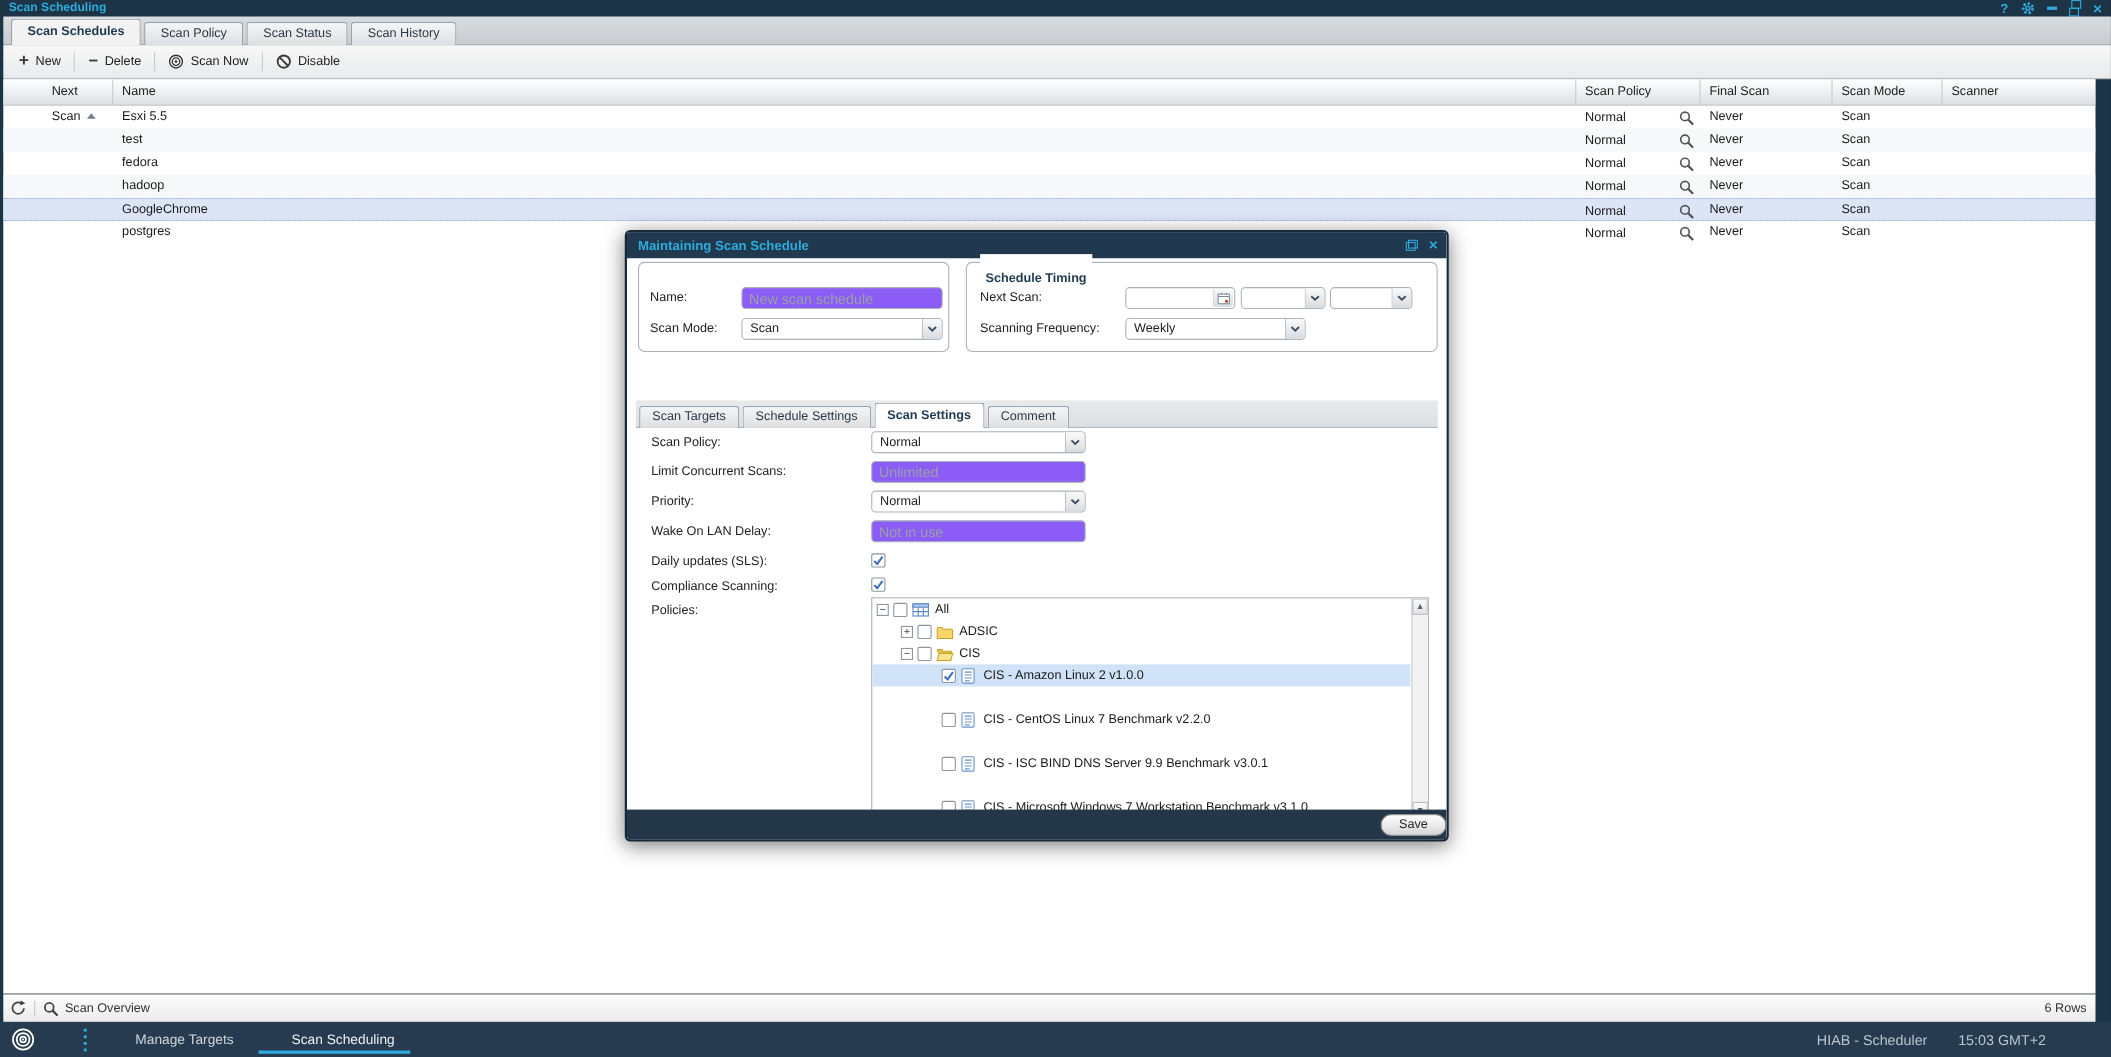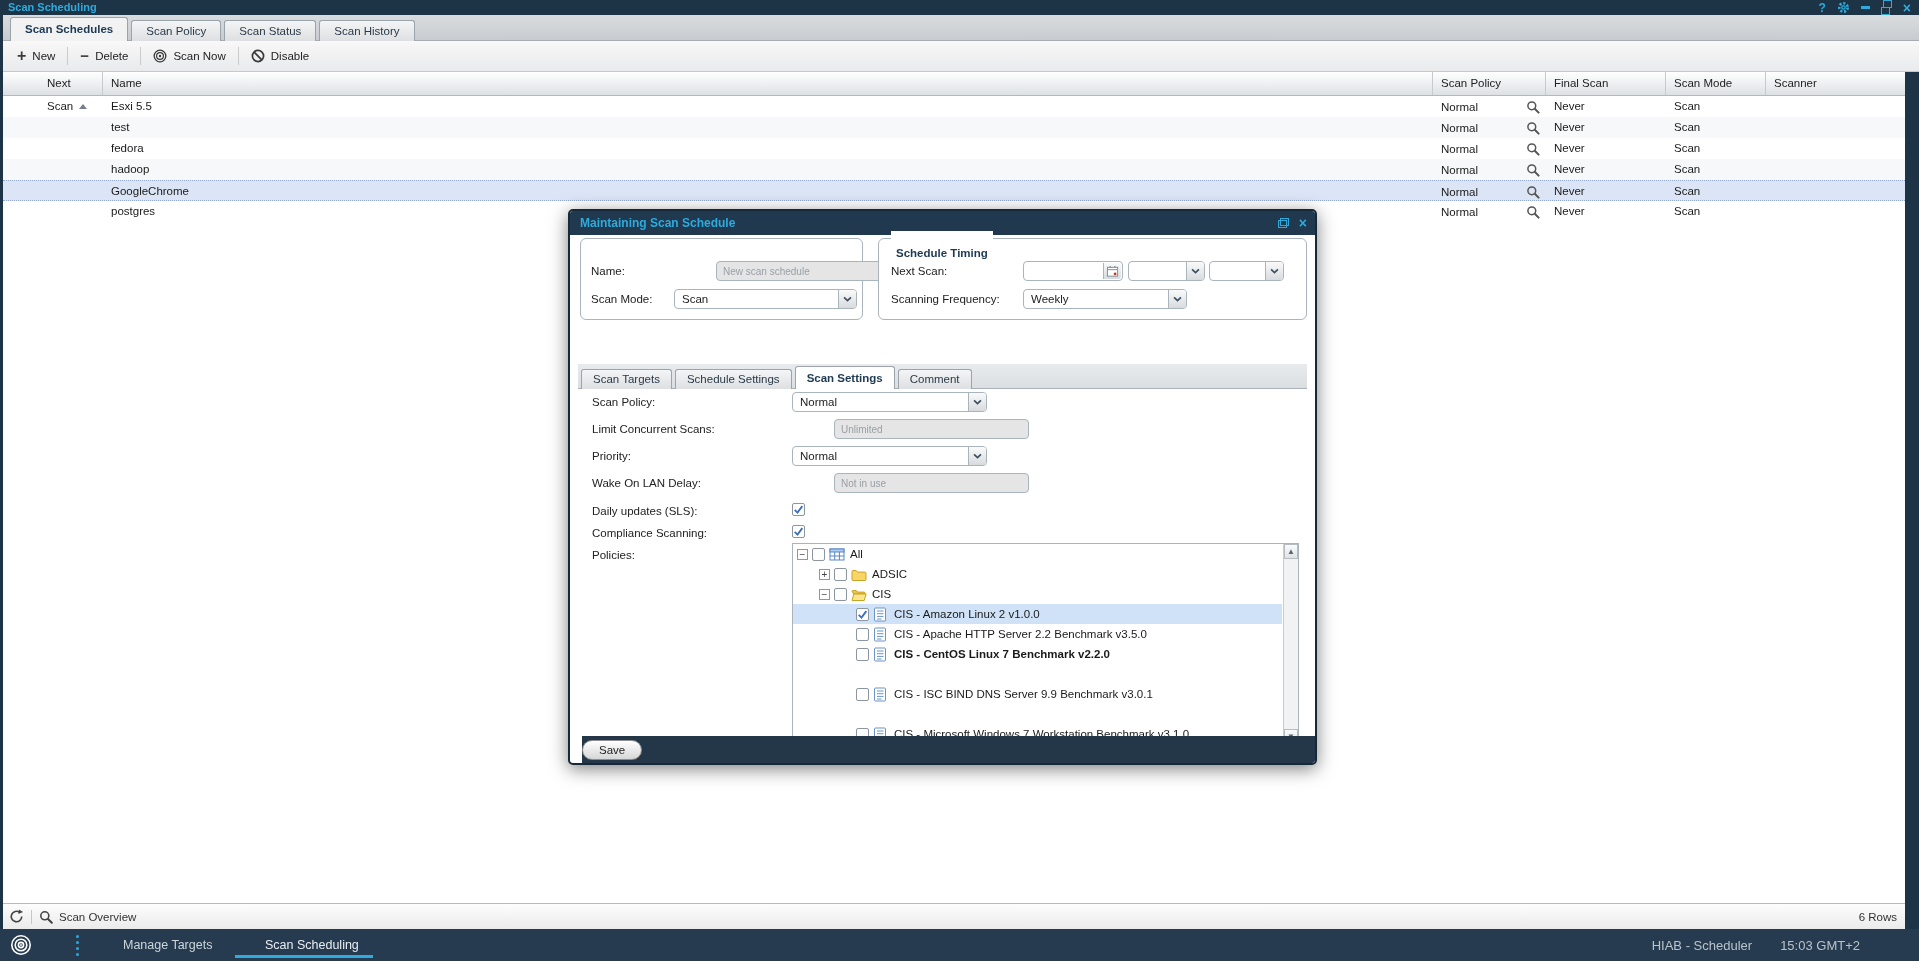--- a/index.html
+++ b/index.html
@@ -62,29 +62,29 @@
   .tb-item.ss{left:265px;color:#e8eef2;}
   .tb-underline{position:absolute;left:235px;bottom:3px;width:138px;height:3px;background:#2eaadc;}
   .tb-right{position:absolute;right:59px;top:0;height:32px;display:flex;align-items:center;gap:28px;color:#b9c3cc;font-size:13px;}
 
   
   .dialog{position:absolute;left:568px;top:209px;width:749px;height:556px;background:#fff;border:2px solid #15293a;border-radius:5px;box-shadow:0 4px 18px rgba(0,0,0,.5);overflow:hidden;}
   .dhead{position:absolute;left:0;right:0;top:0;height:24px;background:#20394f;}
   .dhead .dtitle{position:absolute;left:10px;top:0;line-height:24px;font-weight:bold;font-size:12px;color:#2eaadc;}
   .dctl{position:absolute;right:8px;top:0;height:24px;display:flex;align-items:center;gap:10px;color:#2eaadc;}
   .dbody{position:absolute;left:0;right:0;top:24px;bottom:27px;background:#fff;}
-  .dfoot{position:absolute;left:12px;right:0;bottom:0;height:27px;background:#233749;display:flex;align-items:center;justify-content:flex-start;}
+  .dfoot{position:absolute;left:0;right:0;bottom:0;height:27px;background:#233749;display:flex;align-items:center;justify-content:flex-end;}
   .btn{height:20px;padding:0 16px;border-radius:10px;border:1px solid #8e8e8e;background:linear-gradient(#ffffff,#d6d6d6);font-size:11.5px;color:#222;cursor:pointer;}
 
   .fgroup{position:absolute;border:1px solid #aab4bd;border-radius:6px;background:#fff;}
   .fg-name{left:10px;top:3px;width:283px;height:82px;}
   .fg-timing{left:308px;top:3px;width:429px;height:82px;}
   .fg-legend{position:absolute;top:-8px;left:12px;background:#fff;padding:16px 5px;font-weight:bold;color:#1d3a52;}
   .flabel{position:absolute;color:#222;line-height:20px;}
-  .inp{position:absolute;height:20px;border:1px solid #a9b4bd;border-radius:4px;background:#e5e5e5;padding:0 6px;font-size:10px;color:#222;outline:none;margin-left:42px;}
+  .inp{position:absolute;height:20px;border:1px solid #a9b4bd;border-radius:4px;background:#8b5cf6;padding:0 6px;font-size:13px;color:#222;outline:none;}
   .inp::placeholder{color:#9aa0a6;}
   .selbox{position:absolute;height:20px;border:1px solid #a9b4bd;border-radius:4px;background:#fff;cursor:pointer;}
   .selbox .val{position:absolute;left:7px;top:0;line-height:18px;color:#222;white-space:nowrap;}
   .selbox .arr{position:absolute;right:0;top:0;bottom:0;width:18px;background:linear-gradient(#fafafa,#d8dbde);border-left:1px solid #a9b4bd;border-radius:0 3px 3px 0;display:flex;align-items:center;justify-content:center;}
   .datebtn{position:absolute;right:1px;top:1px;bottom:1px;width:18px;background:linear-gradient(#fafafa,#d8dbde);border-left:1px solid #a9b4bd;border-radius:0 3px 3px 0;display:flex;align-items:center;justify-content:center;cursor:pointer;}
 
   .dtabs{position:absolute;left:8px;right:8px;top:129px;height:25px;background:linear-gradient(#e8eaec,#dcdfe2);border-bottom:1px solid #a8b0b8;}
   .dtab{position:relative;display:inline-block;margin-left:3px;margin-top:4px;height:20px;line-height:19px;padding:0 11px;background:linear-gradient(#f4f5f6,#dddfe2);border:1px solid #9ba3ab;border-bottom:none;border-radius:3px 3px 0 0;color:#2b3a48;cursor:pointer;vertical-align:bottom;}
   .dtab.active{margin-top:2px;height:23px;line-height:22px;background:#fff;font-weight:bold;color:#1d3a52;z-index:2;}
 
@@ -454,74 +454,60 @@
               <svg width="14" height="15" viewBox="0 0 14 15">
                 <rect x="1.5" y="1" width="11" height="13" rx="1" fill="#fff" stroke="#6a93c8"></rect>
                 <line x1="4" y1="4" x2="10.5" y2="4" stroke="#6a93c8"></line>
                 <line x1="4" y1="6.7" x2="10.5" y2="6.7" stroke="#6a93c8"></line>
                 <line x1="4" y1="9.4" x2="10.5" y2="9.4" stroke="#6a93c8"></line>
                 <line x1="4" y1="12" x2="8.5" y2="12" stroke="#6a93c8"></line>
               </svg>
             </span>
           <span class="tlabel">CIS - Amazon Linux 2 v1.0.0</span>
         </div>
-        <div class="titem d2" style="top:80px;">
+        <div class="titem d2" style="top:100px;">
           <span class="tspacer"></span>
           <span class="tcbx"></span>
           <span class="ticon">
               <svg width="14" height="15" viewBox="0 0 14 15">
                 <rect x="1.5" y="1" width="11" height="13" rx="1" fill="#fff" stroke="#6a93c8"></rect>
                 <line x1="4" y1="4" x2="10.5" y2="4" stroke="#6a93c8"></line>
                 <line x1="4" y1="6.7" x2="10.5" y2="6.7" stroke="#6a93c8"></line>
                 <line x1="4" y1="9.4" x2="10.5" y2="9.4" stroke="#6a93c8"></line>
                 <line x1="4" y1="12" x2="8.5" y2="12" stroke="#6a93c8"></line>
               </svg>
             </span>
-          <span class="tlabel">CIS - Apache HTTP Server 2.2 Benchmark v3.5.0</span>
-        </div>
-        <div class="titem d2" style="top:100px;font-weight:bold;">
+          <span class="tlabel">CIS - CentOS Linux 7 Benchmark v2.2.0</span>
+        </div>
+        <div class="titem d2" style="top:140px;">
           <span class="tspacer"></span>
           <span class="tcbx"></span>
           <span class="ticon">
               <svg width="14" height="15" viewBox="0 0 14 15">
                 <rect x="1.5" y="1" width="11" height="13" rx="1" fill="#fff" stroke="#6a93c8"></rect>
                 <line x1="4" y1="4" x2="10.5" y2="4" stroke="#6a93c8"></line>
                 <line x1="4" y1="6.7" x2="10.5" y2="6.7" stroke="#6a93c8"></line>
                 <line x1="4" y1="9.4" x2="10.5" y2="9.4" stroke="#6a93c8"></line>
                 <line x1="4" y1="12" x2="8.5" y2="12" stroke="#6a93c8"></line>
               </svg>
             </span>
-          <span class="tlabel">CIS - CentOS Linux 7 Benchmark v2.2.0</span>
-        </div>
-        <div class="titem d2" style="top:140px;">
+          <span class="tlabel">CIS - ISC BIND DNS Server 9.9 Benchmark v3.0.1</span>
+        </div>
+        <div class="titem d2" style="top:180px;">
           <span class="tspacer"></span>
           <span class="tcbx"></span>
           <span class="ticon">
               <svg width="14" height="15" viewBox="0 0 14 15">
                 <rect x="1.5" y="1" width="11" height="13" rx="1" fill="#fff" stroke="#6a93c8"></rect>
                 <line x1="4" y1="4" x2="10.5" y2="4" stroke="#6a93c8"></line>
                 <line x1="4" y1="6.7" x2="10.5" y2="6.7" stroke="#6a93c8"></line>
                 <line x1="4" y1="9.4" x2="10.5" y2="9.4" stroke="#6a93c8"></line>
                 <line x1="4" y1="12" x2="8.5" y2="12" stroke="#6a93c8"></line>
               </svg>
             </span>
-          <span class="tlabel">CIS - ISC BIND DNS Server 9.9 Benchmark v3.0.1</span>
-        </div>
-        <div class="titem d2" style="top:180px;">
-          <span class="tspacer"></span>
-          <span class="tcbx"></span>
-          <span class="ticon">
-              <svg width="14" height="15" viewBox="0 0 14 15">
-                <rect x="1.5" y="1" width="11" height="13" rx="1" fill="#fff" stroke="#6a93c8"></rect>
-                <line x1="4" y1="4" x2="10.5" y2="4" stroke="#6a93c8"></line>
-                <line x1="4" y1="6.7" x2="10.5" y2="6.7" stroke="#6a93c8"></line>
-                <line x1="4" y1="9.4" x2="10.5" y2="9.4" stroke="#6a93c8"></line>
-                <line x1="4" y1="12" x2="8.5" y2="12" stroke="#6a93c8"></line>
-              </svg>
-            </span>
           <span class="tlabel">CIS - Microsoft Windows 7 Workstation Benchmark v3.1.0</span>
         </div>
         <div class="tscroll">
           <span class="tsbtn up">▲</span>
           <span class="tsbtn down">▼</span>
         </div>
       </div>
     </div>
 
     <div class="dfoot">

